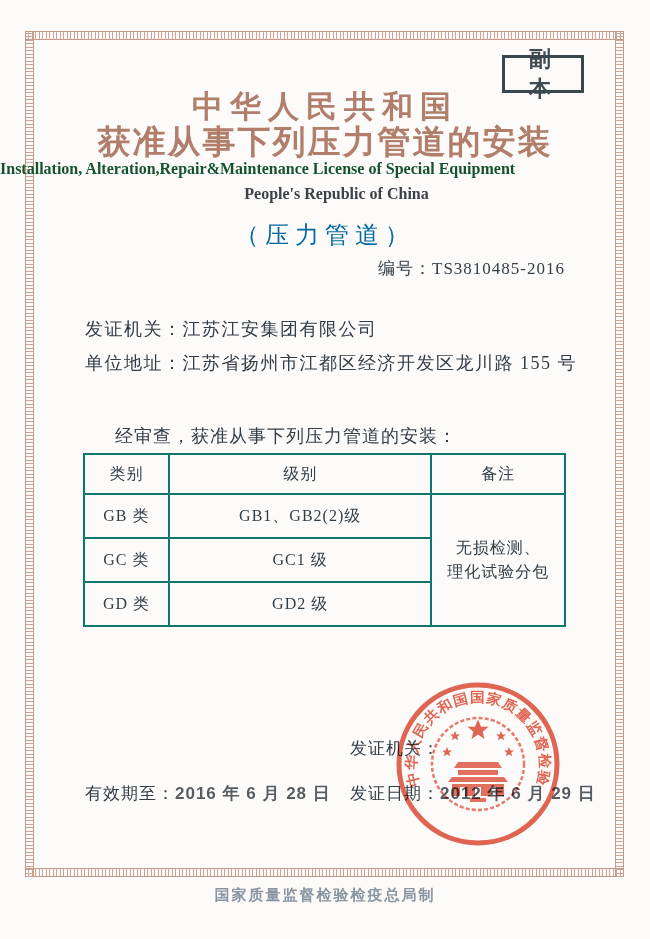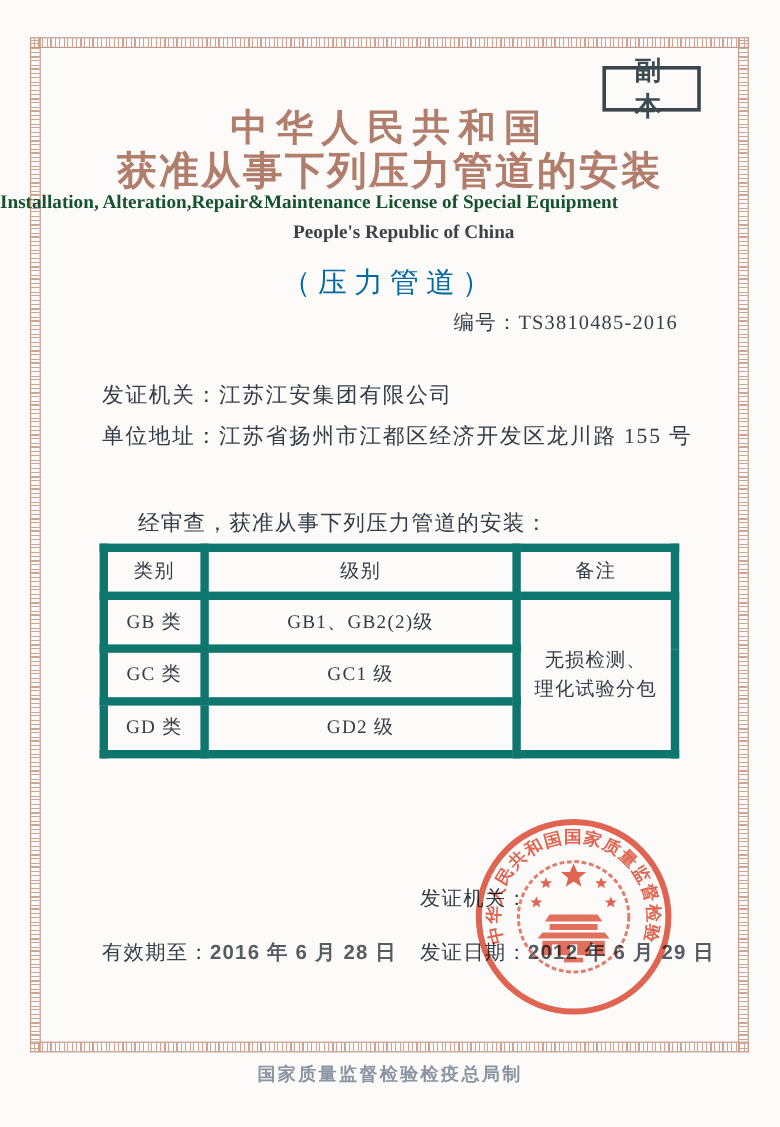--- a/index.html
+++ b/index.html
@@ -48,21 +48,21 @@
   .info-line { position:absolute; left:85px; font-size:18px; letter-spacing:1.5px; color:#333d47; }
   .l-name { top:317px; } .l-addr { top:351px; }
   .intro  { position:absolute; left:115px; top:424px; font-size:18px; letter-spacing:1px; color:#333d47; }
 
   table.scope {
     position:absolute; left:83px; top:453px; width:483px;
     border-collapse:collapse; table-layout:fixed;
     font-size:16px; color:#333d47;
   }
   table.scope th, table.scope td {
-    border:7px solid #0f766e; text-align:center; letter-spacing:1px;
+    border:2px solid #0f766e; text-align:center; letter-spacing:1px;
     font-weight:normal; padding:0 4px;
   }
   table.scope th { height:40px; }
   table.scope td { height:44px; }
   td.remark { text-align:left; padding-left:12px; line-height:1.5; letter-spacing:2px; }
 
   .auth-line { position:absolute; font-size:17px; letter-spacing:1px; color:#333d47; }
   .a1 { left:85px;  top:737px; }
   .a2 { left:350px; top:737px; }
   .a3 { left:85px;  top:782px; }

